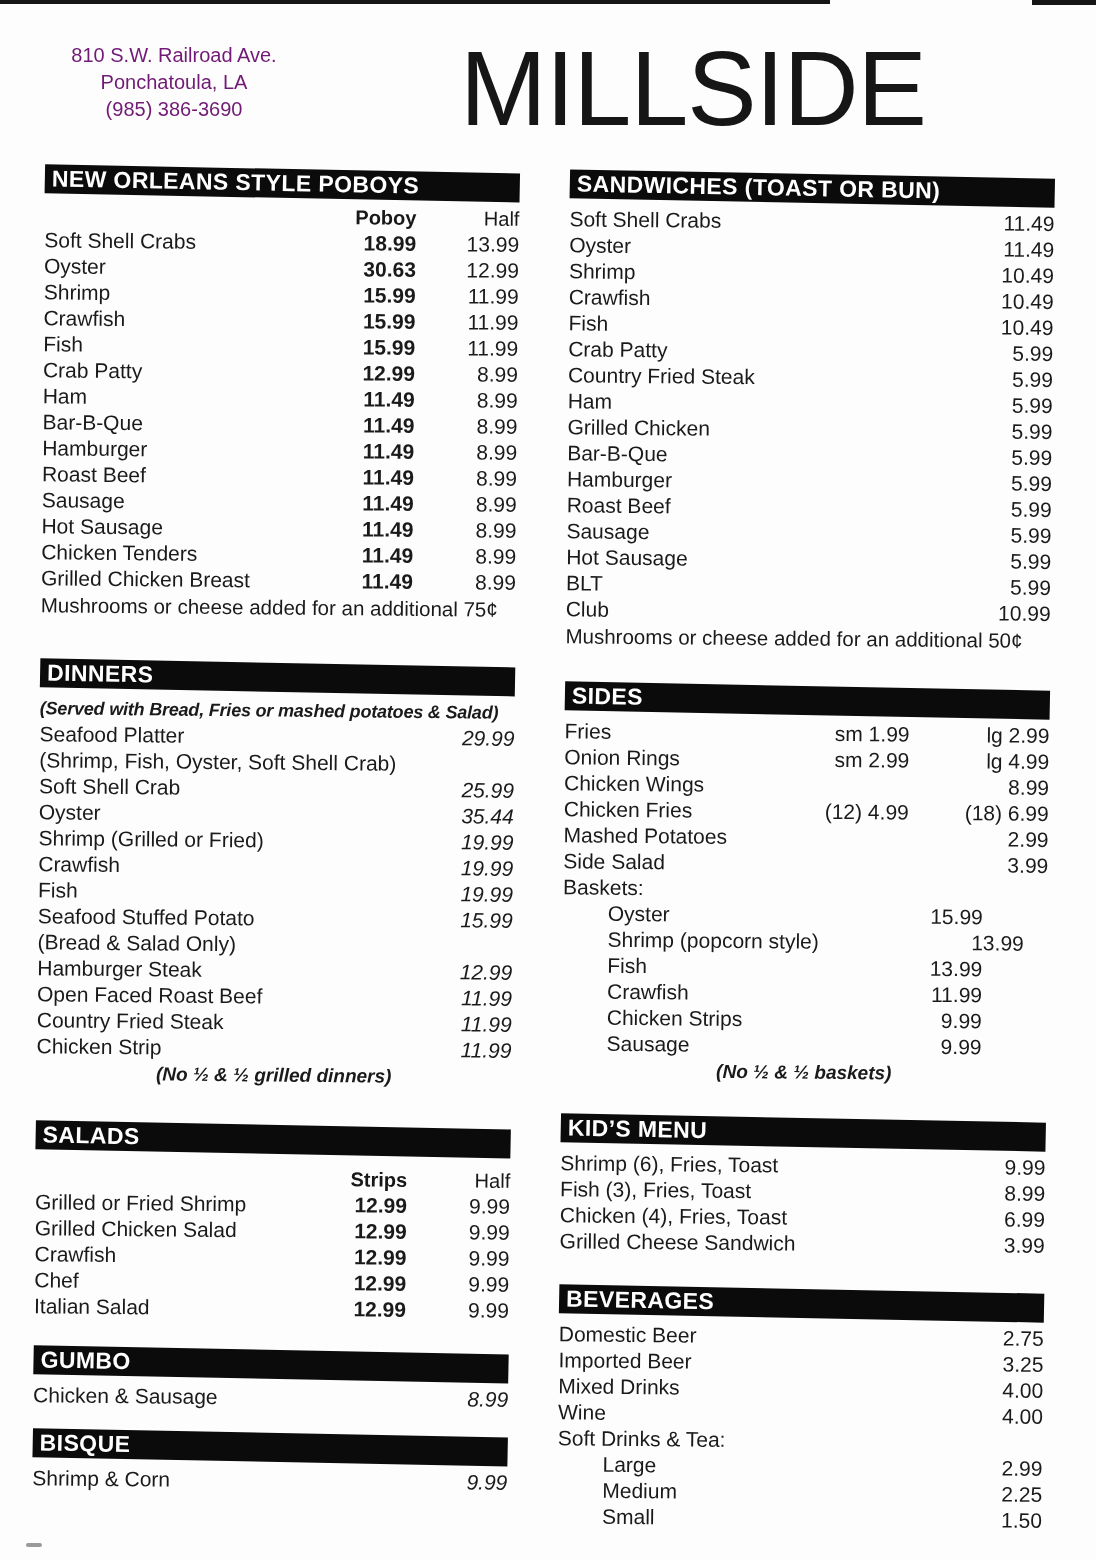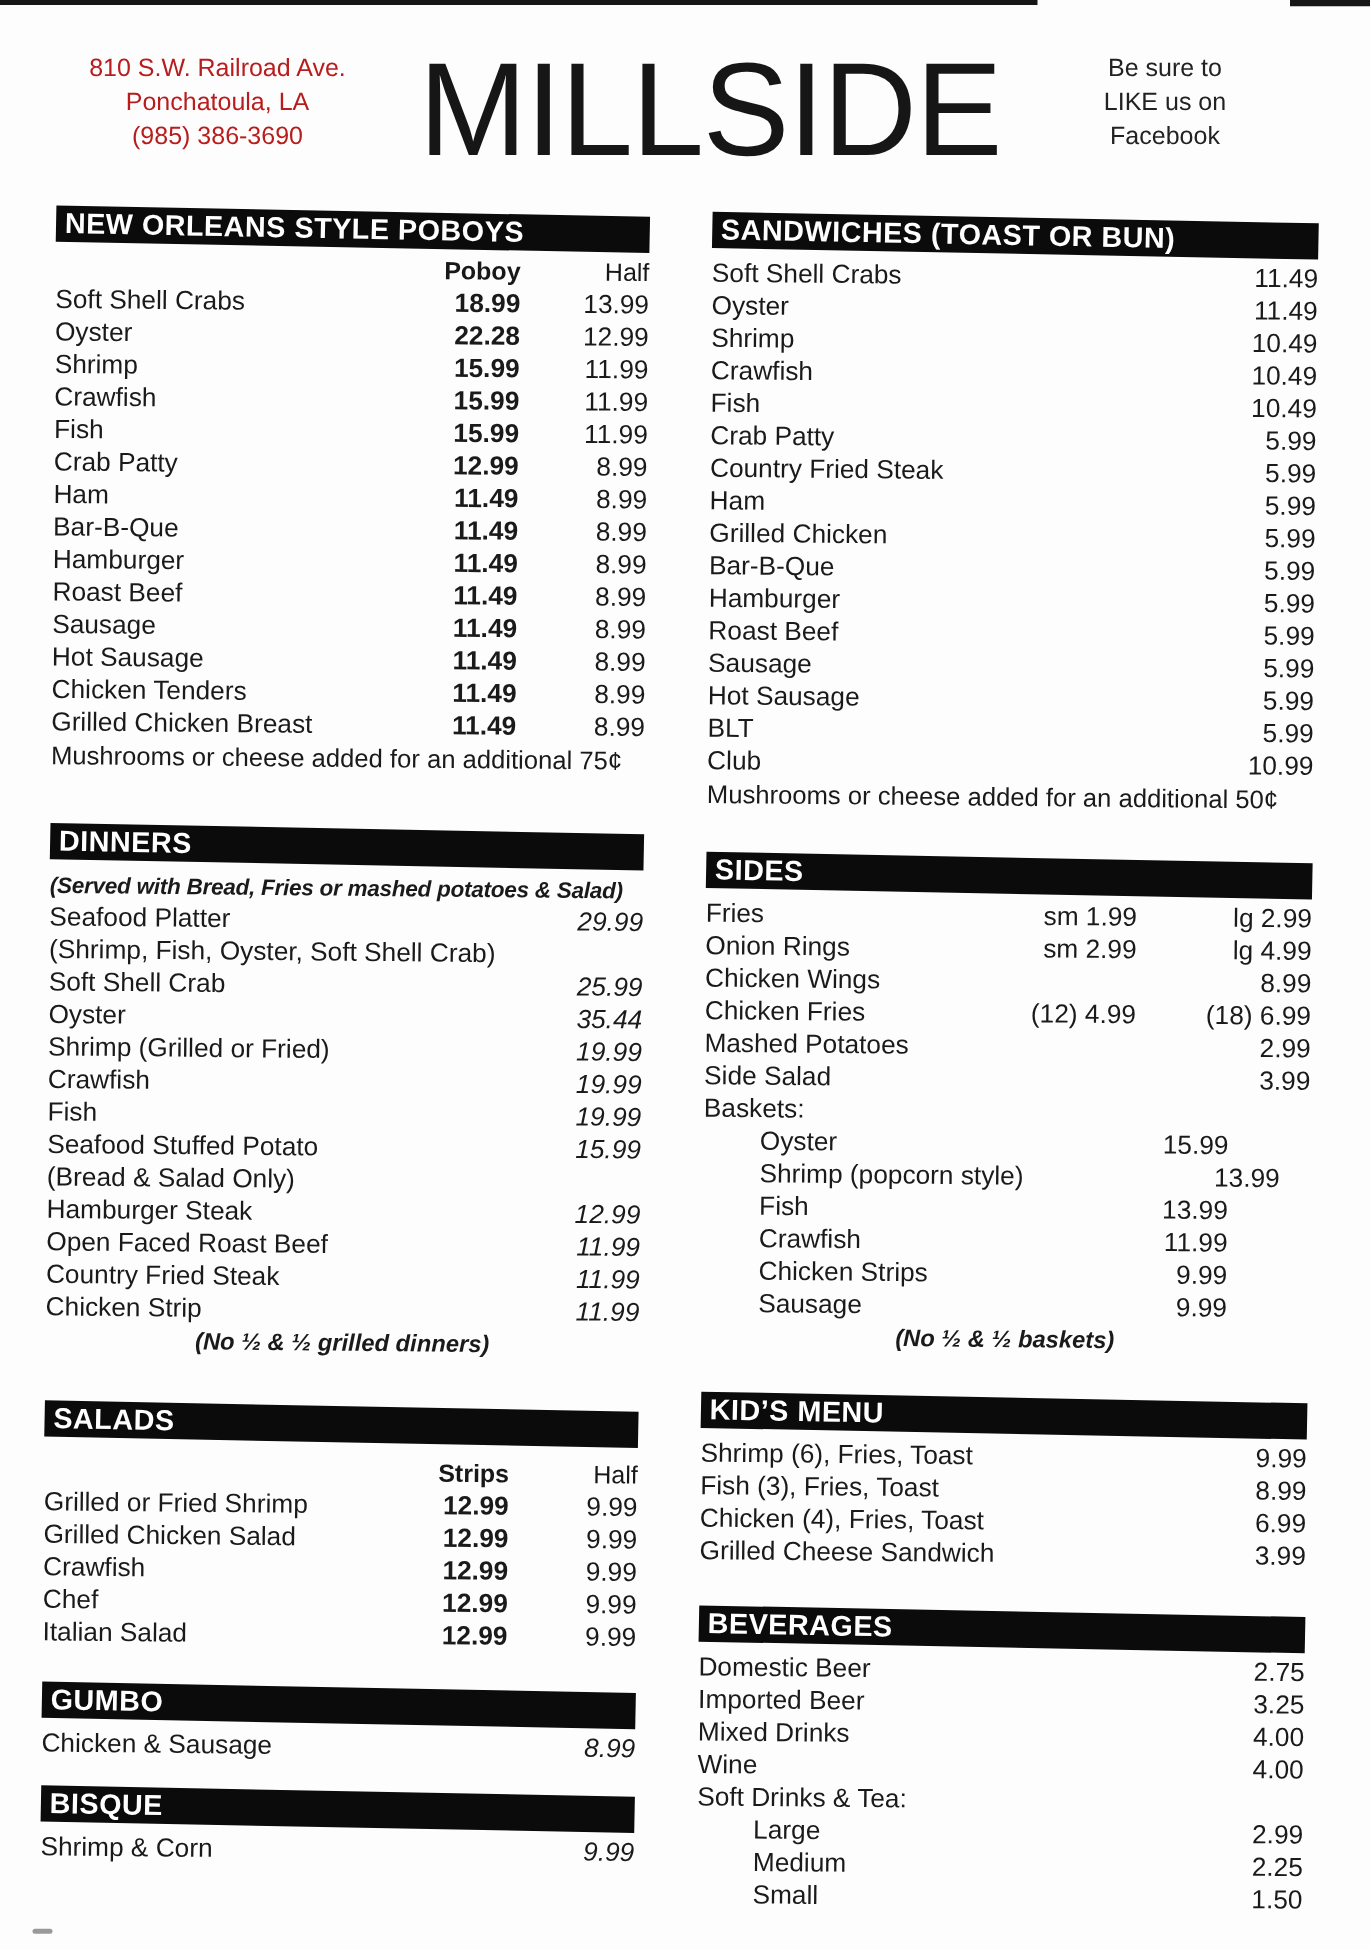--- a/index.html
+++ b/index.html
@@ -12,21 +12,21 @@
     font-family:"Liberation Sans","DejaVu Sans",sans-serif;
     color:#1a1a1a;
   }
   
   .strip-a{position:absolute;top:0;left:0;width:830px;height:4px;background:#161616;}
   .strip-b{position:absolute;top:0;left:1032px;width:64px;height:5px;background:#161616;}
   .speck{position:absolute;left:26px;top:1543px;width:16px;height:4px;background:#9a9a9a;border-radius:2px;}
 
   
   .masthead{display:flex;align-items:flex-start;padding:42px 0 0 0;}
-  .address{width:232px;margin-left:58px;text-align:center;font-size:20px;line-height:27px;color:#b91c1c;}
+  .address{width:232px;margin-left:58px;text-align:center;font-size:20px;line-height:27px;color:#701a75;}
   .title{flex:1;text-align:center;font-size:104px;line-height:0.9;font-weight:normal;margin:0;
          letter-spacing:-1px;transform:scaleY(1.02);color:#161616;}
   .facebook{width:172px;margin-right:78px;text-align:center;font-size:20px;line-height:27px;color:#222;}
 
   
   .columns{display:flex;margin-top:28px;padding-left:45px;transform:rotate(0.55deg);transform-origin:10px 0;}
   .col-left{width:475px;}
   .col-right{width:485px;margin-left:50px;}
 
   .sec{margin-top:0;}
@@ -69,25 +69,20 @@
   <div class="strip-b"></div>
   <div class="speck"></div>
 
   <header class="masthead">
     <div class="address">
       <div>810 S.W. Railroad Ave.</div>
       <div>Ponchatoula, LA</div>
       <div>(985) 386-3690</div>
     </div>
     <h1 class="title">MILLSIDE</h1>
-    <div class="facebook">
-      <div>Be sure to</div>
-      <div>LIKE us on</div>
-      <div>Facebook</div>
-    </div>
   </header>
 
   <main class="columns">
 
     <div class="col-left">
 
       <section class="sec two-col">
         <div class="bar"><span>NEW ORLEANS STYLE POBOYS</span></div>
         <div class="row colhead">
           <span class="name"></span>
@@ -96,21 +91,21 @@
         </div>
         <div class="list">
 
         <div class="row item">
               <span class="name">Soft Shell Crabs</span>
               <span class="p1">18.99</span>
               <span class="p2">13.99</span>
             </div>
             <div class="row item">
               <span class="name">Oyster</span>
-              <span class="p1">22.28</span>
+              <span class="p1">30.63</span>
               <span class="p2">12.99</span>
             </div>
             <div class="row item">
               <span class="name">Shrimp</span>
               <span class="p1">15.99</span>
               <span class="p2">11.99</span>
             </div>
             <div class="row item">
               <span class="name">Crawfish</span>
               <span class="p1">15.99</span>

